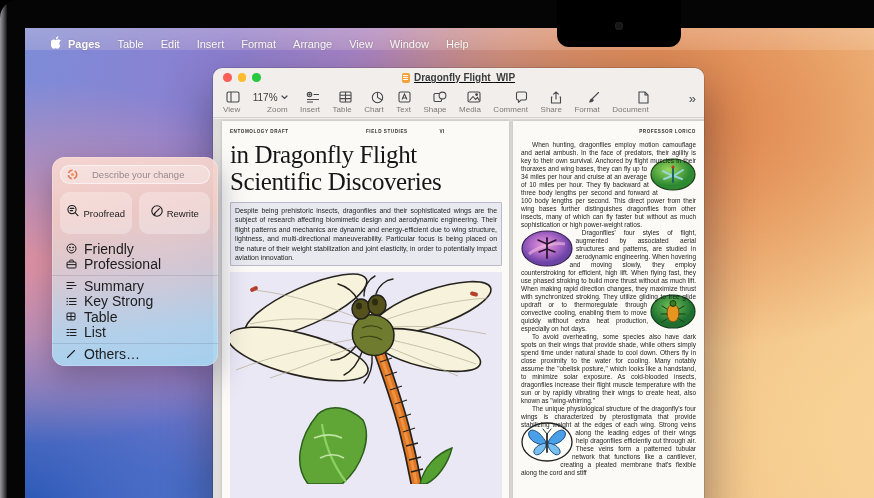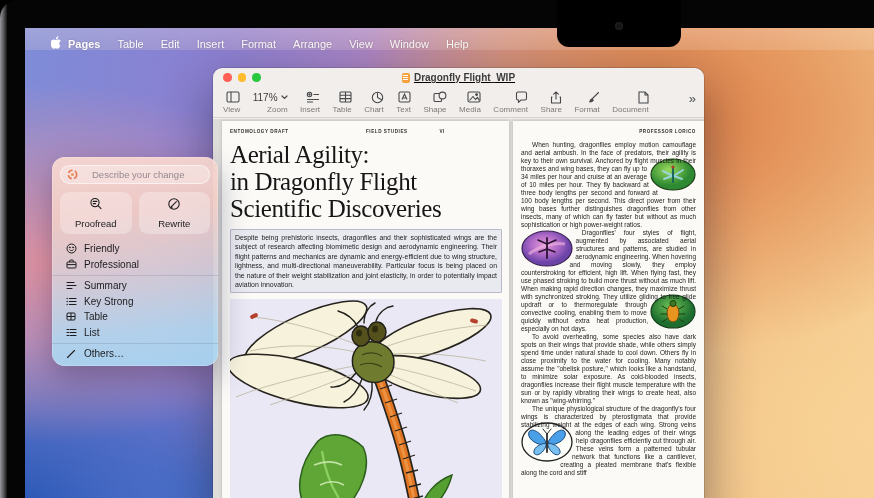--- a/index.html
+++ b/index.html
@@ -65,27 +65,27 @@
   .float-right{float:right;margin:1px 0 1px 3px;shape-outside:ellipse(50% 50%);}
   
   .wt{position:absolute;left:27px;top:129px;width:166px;height:209px;border-radius:13px;z-index:20;
     background:linear-gradient(175deg,rgba(248,216,209,.95) 0%,rgba(240,205,198,.92) 28%,rgba(214,206,216,.9) 55%,rgba(178,213,238,.93) 82%,rgba(166,213,242,.95) 100%);
     box-shadow:0 12px 30px rgba(30,30,70,.35), inset 0 0 0 .5px rgba(255,255,255,.4);padding:8px 8px 6px 8px;}
   .wt-input{height:19px;border-radius:10px;background:rgba(255,255,255,.32);border:1px solid rgba(255,255,255,.55);
     display:flex;align-items:center;padding:0 6px;gap:4px;}
   .wt-input input{border:none;outline:none;background:transparent;font-size:9.5px;color:#5c5458;width:100%;font-family:"Liberation Sans",sans-serif;margin-left:8px;}
   .wt-input input::placeholder{color:#97898d;}
   .wt-btnrow{display:flex;gap:7px;margin-top:8px;}
-  .wt-btn{flex:1;height:42px;border-radius:9px;background:rgba(255,255,255,.30);display:flex;flex-direction:column;align-items:center;justify-content:center;gap:3px;cursor:default;}
+  .wt-btn{flex:1;height:42px;border-radius:9px;background:rgba(255,255,255,.30);display:flex;flex-direction:row;align-items:center;justify-content:center;gap:3px;cursor:default;}
   .wt-btn-label{font-size:9.5px;color:#1c1c1e;}
   .wt-menu{margin-top:7px;}
   .wt-row{height:15.5px;display:flex;align-items:center;padding-left:5px;border-radius:5px;cursor:default;}
   .wt-row.sel{background:rgba(255,255,255,.55);}
   .wt-ic{width:12px;display:flex;justify-content:center;color:#1c1c1e;}
-  .wt-lb{margin-left:7px;font-size:10px;color:#1c1c1e;}
+  .wt-lb{margin-left:7px;font-size:14px;color:#1c1c1e;}
   .wt-div{height:1px;background:rgba(70,70,100,.16);margin:2.5px -8px;}
 </style>
 </head>
 <body>
 
 <div class="stage">
   <div class="laptop-edge"></div>
 
   <div class="screen">
 
@@ -336,21 +336,20 @@
 
       <div class="doc-area">
 
         <div class="page page-left">
           <div class="lp-header">
             <span class="h1">ENTOMOLOGY DRAFT</span>
             <span class="h2">FIELD STUDIES</span>
             <span class="h3">VI</span>
           </div>
           <div class="lp-title">
-            <div>Aerial Agility:</div>
             <div>in Dragonfly Flight</div>
             <div>Scientific Discoveries</div>
           </div>
           <div class="sel-para">Despite being prehistoric insects, dragonflies and their sophisticated wings are the subject of research affecting biomimetic design and aerodynamic engineering. Their flight patterns and mechanics are dynamic and energy-efficient due to wing structure, lightness, and multi-directional maneuverability. Particular focus is being placed on the nature of their weight stabilization and joint elasticity, in order to potentially impact aviation innovation.</div>
           <div class="illus">
             <svg width="272" height="212" viewBox="0 0 272 212">
 
               <g fill="#f6f2dc" stroke="#26231d" stroke-width="1.6" stroke-linejoin="round">
                 <ellipse cx="76" cy="34" rx="66" ry="19" transform="rotate(-24 76 34)"></ellipse>
                 <ellipse cx="68" cy="82" rx="72" ry="21" transform="rotate(14 68 82)"></ellipse>

